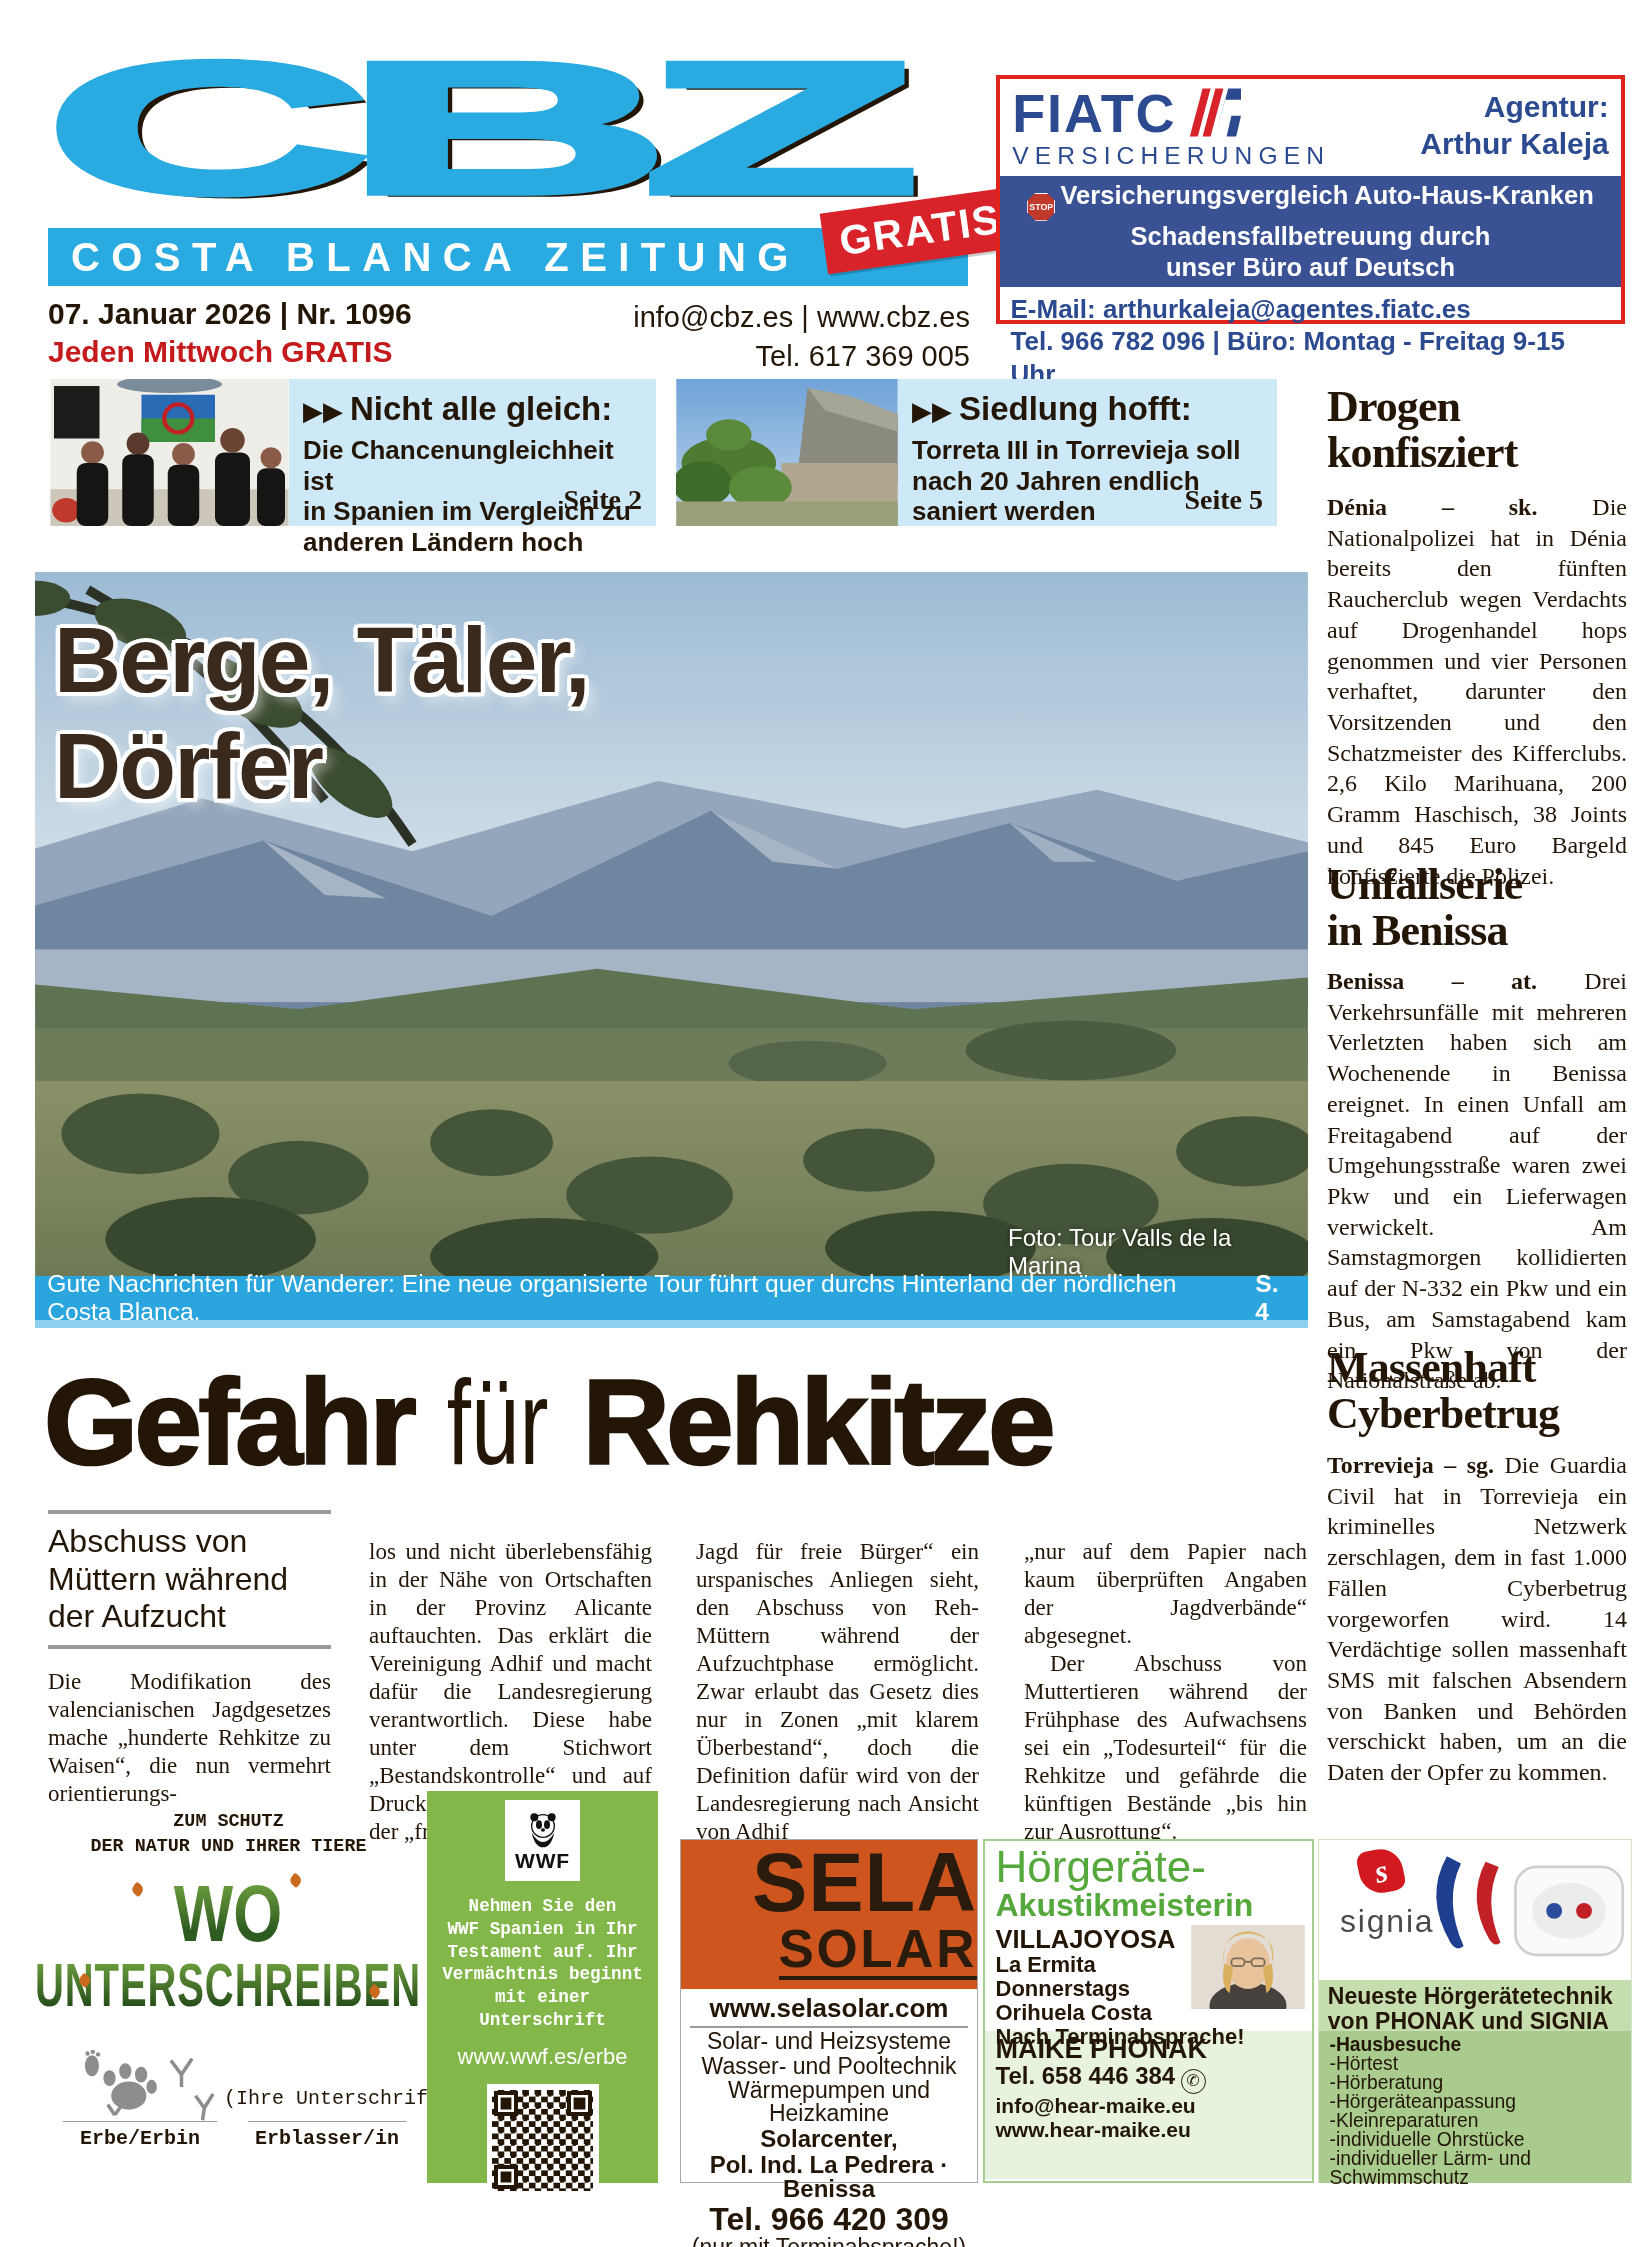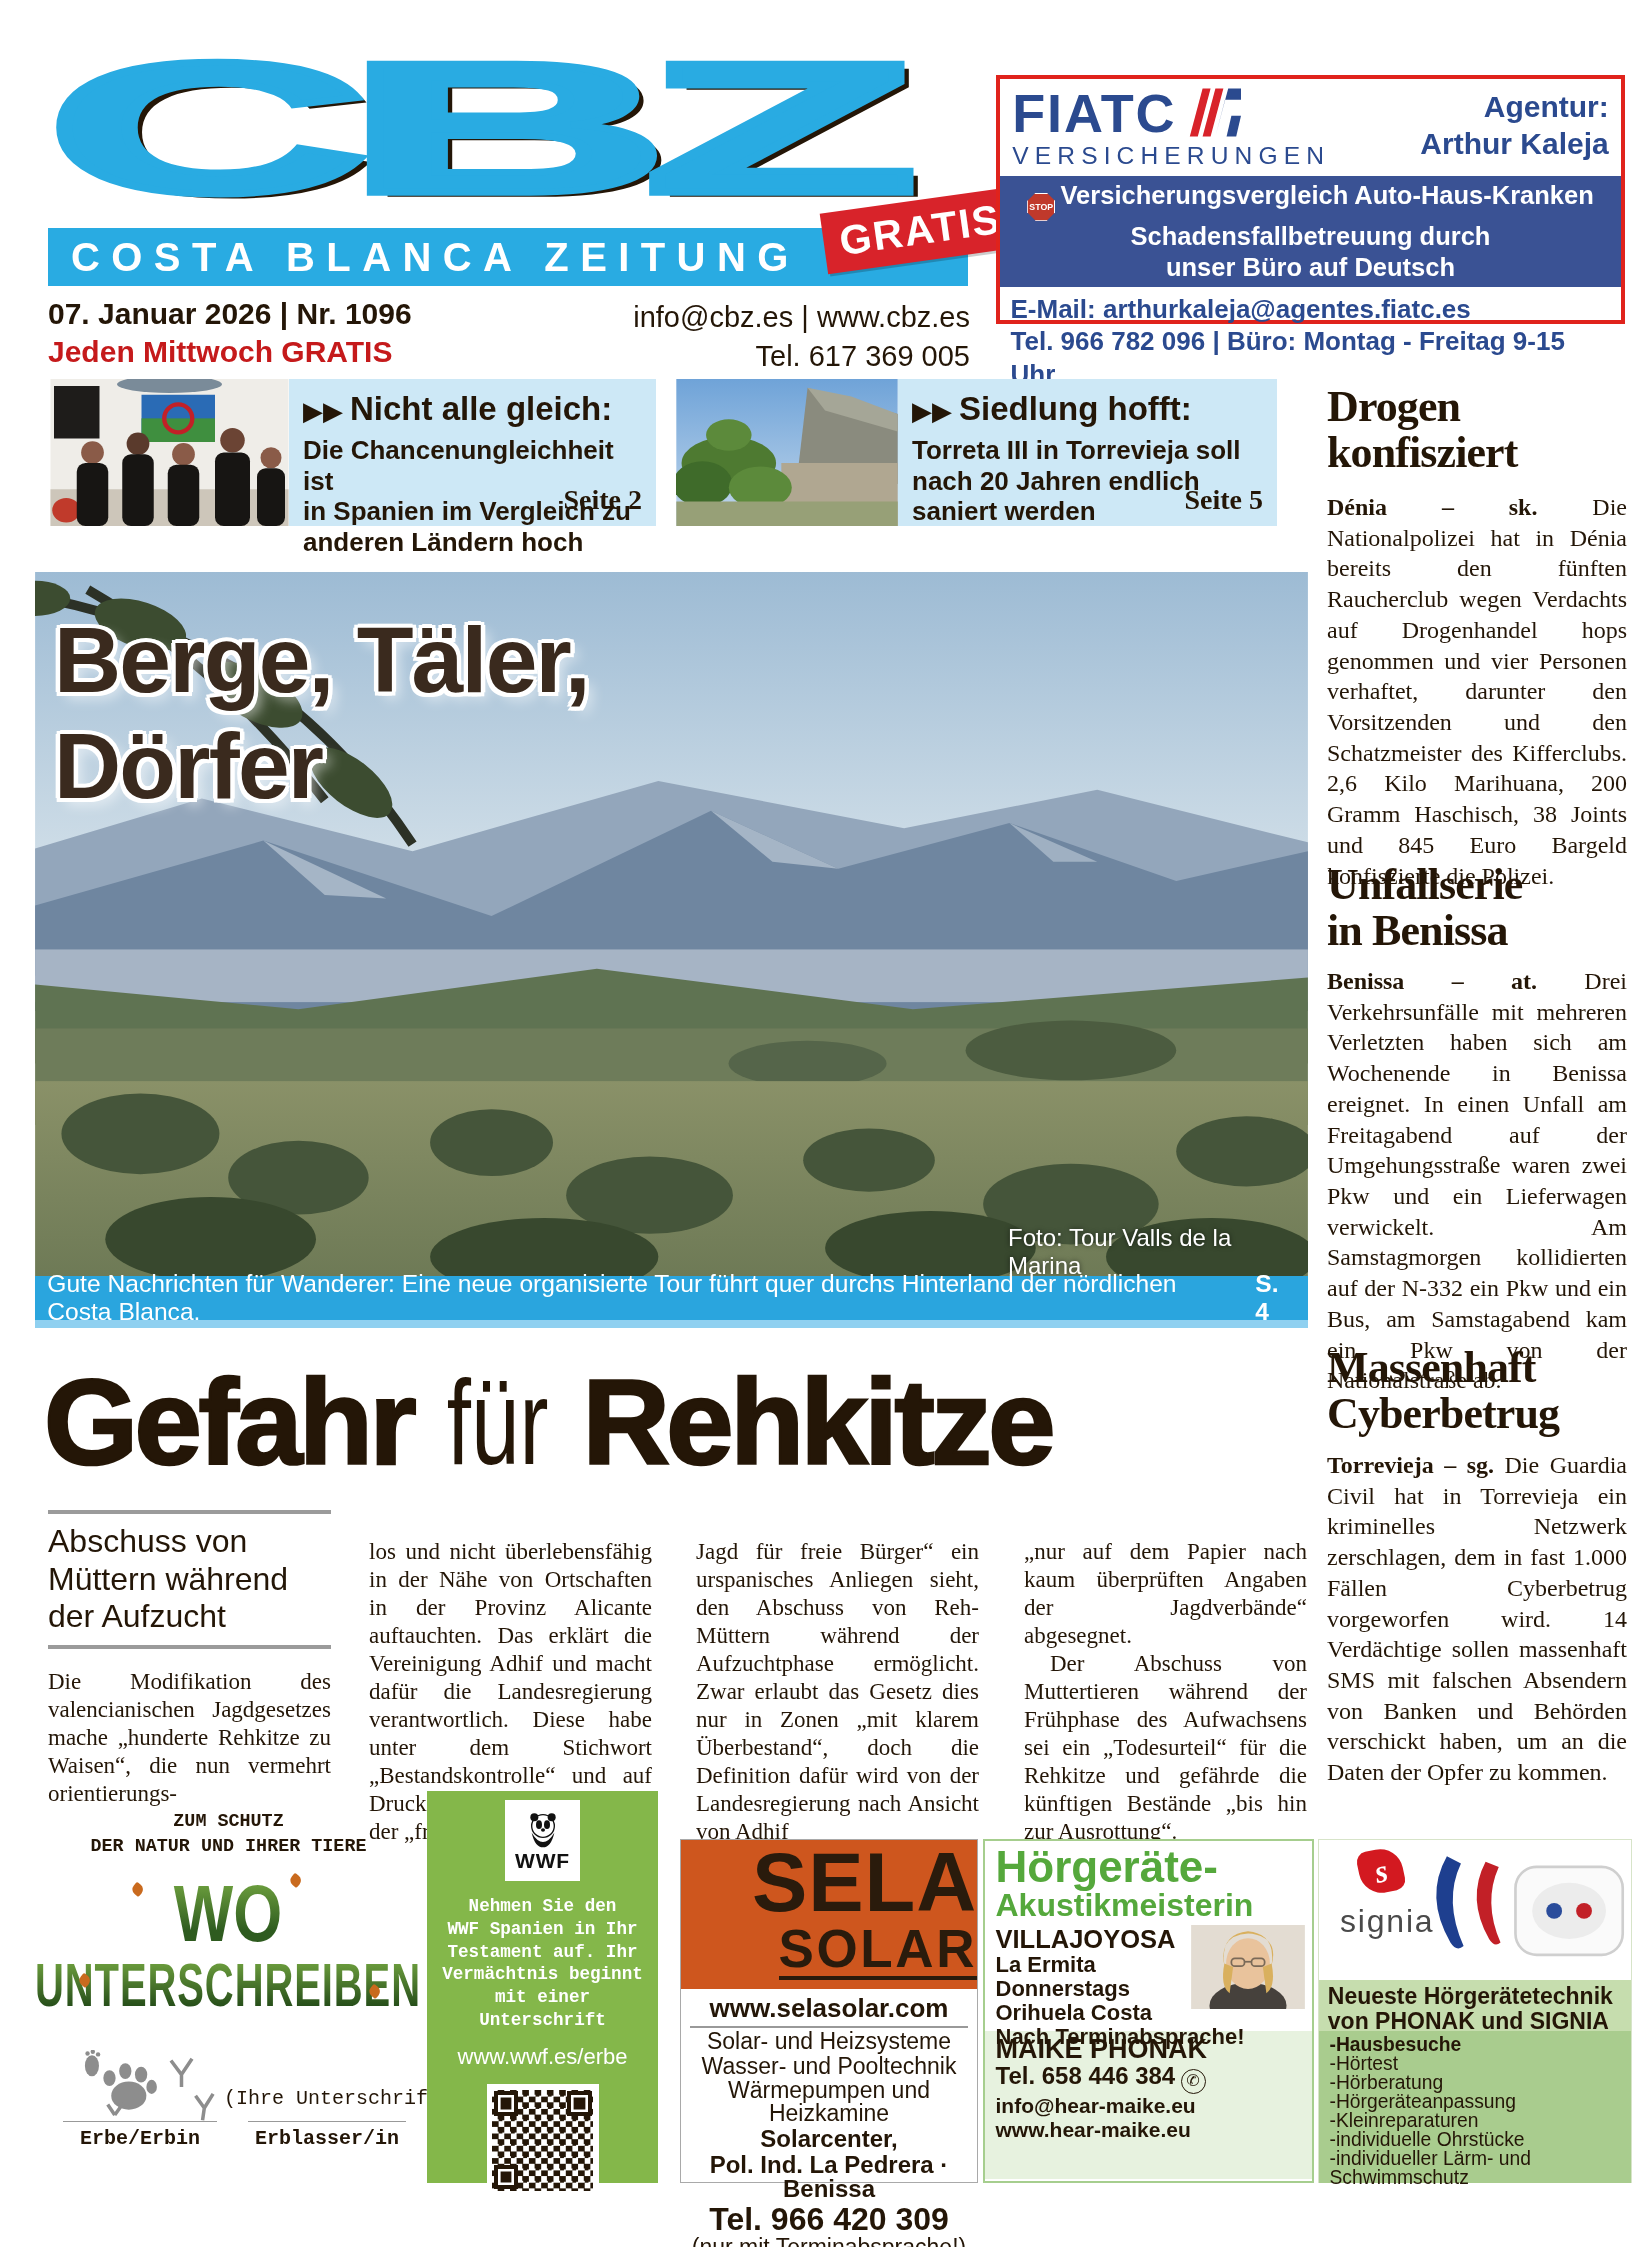--- a/index.html
+++ b/index.html
@@ -104,21 +104,21 @@
               border-bottom:4.4px solid #2A1B0C;padding-bottom:1.8px;}
   .sela-url{font-size:26px;font-weight:700;line-height:30px;margin:3.5px 8.8px 0;border-bottom:2.6px solid #999;padding-bottom:3.5px;}
   .sela-line{font-size:23px;line-height:23px;margin-top:1.8px;}
   .sela-bold{font-size:24px;font-weight:700;line-height:24px;margin-top:1.8px;}
   .sela-tel{font-size:32px;font-weight:700;line-height:33px;margin-top:1.8px;}
   .sela-note{font-size:23px;line-height:23px;}
 
   
   .hear{left:983px;top:1839px;width:331px;height:344px;border:2.6px solid #A6CE8E;background:#fff;overflow:hidden;}
   .hear-top{padding:3.5px 10.5px 0;height:190px;box-sizing:border-box;position:relative;}
-  .hear-t1{color:#55A83C;font-weight:700;font-size:44px;line-height:1.02;}
+  .hear-t1{color:#55A83C;font-weight:400;font-size:44px;line-height:1.02;}
   .hear-t2{color:#55A83C;font-weight:700;font-size:32px;line-height:1.05;}
   .hear-loc1{font-weight:700;font-size:25.5px;line-height:1.1;margin-top:1.8px;}
   .hear-l{font-weight:700;font-size:22px;line-height:1.1;}
   .hear-photo{position:absolute;right:7px;top:84px;width:114px;height:84px;}
   .hear-panel{background:#E7F2DF;height:148px;padding:3.5px 10.5px;box-sizing:border-box;}
   .hear-name{font-weight:700;font-size:27px;line-height:1.05;}
   .hear-tel{font-weight:700;font-size:24px;line-height:1.1;}
   .wa-icon{display:inline-block;width:23px;height:23px;border:1.8px solid #241607;border-radius:50%;font-size:16px;
            line-height:21px;text-align:center;vertical-align:-2.6px;margin-left:5.3px;font-family:"DejaVu Sans",sans-serif;}
   .hear-mail{font-weight:700;font-size:21px;line-height:1.1;}

